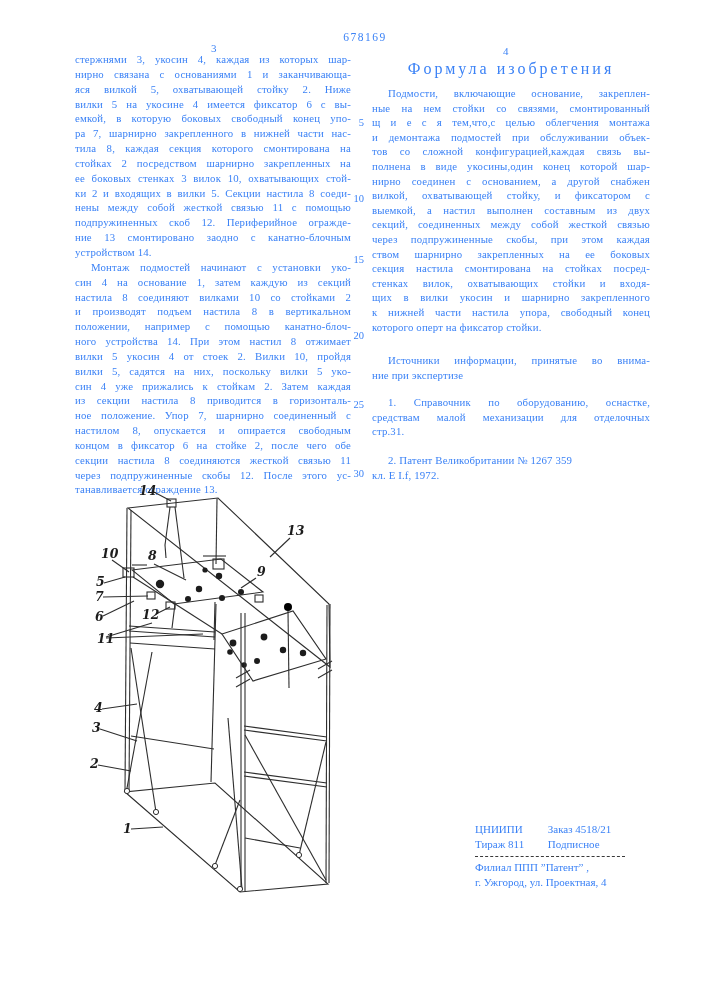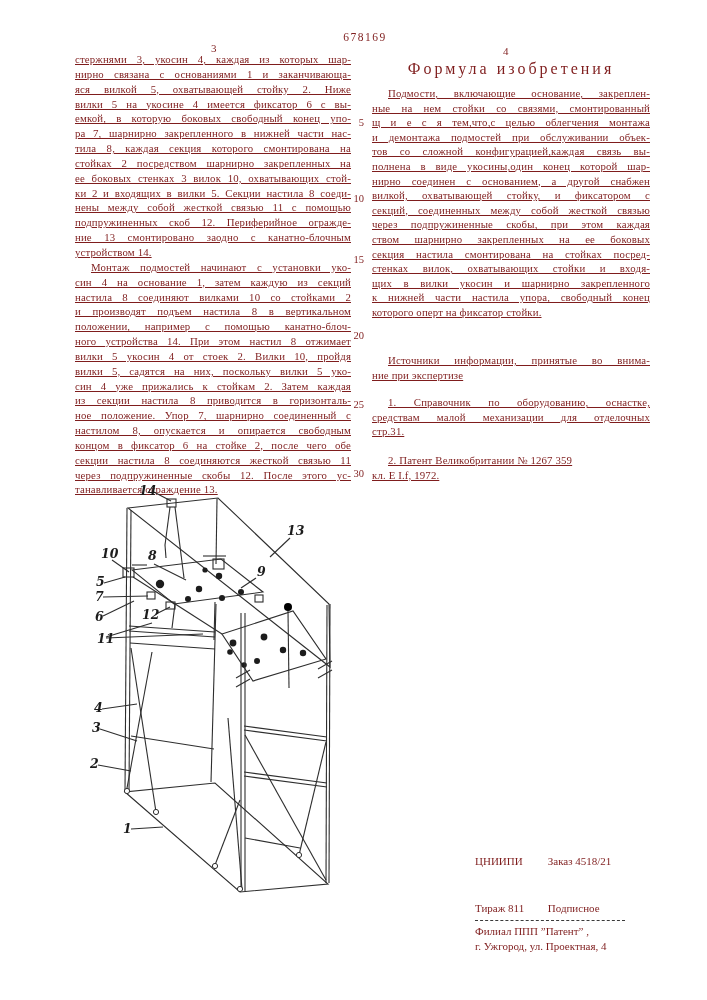--- a/index.html
+++ b/index.html
@@ -1,45 +1,45 @@
 <!DOCTYPE html>
 <html><head>
 <meta charset="utf-8">
 <style>
   html,body{margin:0;padding:0;background:#888;}
   .page{position:relative;width:707px;height:1000px;background:#ffffff;
-        font-family:"Liberation Serif","DejaVu Serif",serif;color:#7f1d1d;overflow:hidden;}
+        font-family:"Liberation Serif","DejaVu Serif",serif;color:#3b82f6;overflow:hidden;}
   .patent-number{position:absolute;left:330px;top:31px;width:70px;text-align:center;
         font-size:11.5px;letter-spacing:1.5px;}
   .col-num{position:absolute;font-size:11px;}
   .col-num.left{left:211px;top:42px;}
   .col-num.right{left:503px;top:45px;}
   .textcol{position:absolute;font-size:10.8px;letter-spacing:0.15px;}
   #left-col{left:75px;top:52px;width:276px;}
   .rcol{left:372px;width:278px;}
   .formula-heading{position:absolute;left:372px;top:60px;width:278px;text-align:center;
         font-size:16px;letter-spacing:3px;}
   #claim-block{top:86px;}
   #sources-block{top:353px;}
   #ref1-block{top:395px;}
   #ref2-block{top:453px;}
-  .ln{line-height:14.85px;text-align:left;text-decoration:underline;}
+  .ln{line-height:14.85px;text-align:left;}
   #claim-block .ln,#sources-block .ln,#ref1-block .ln,#ref2-block .ln{line-height:14.6px;}
   .ln.j{text-align:justify;text-align-last:justify;}
   .ln.ind{text-indent:16px;}
   .gutter-num{position:absolute;left:344px;width:20px;text-align:right;
         font-size:10.5px;line-height:11px;}
   #figure-svg{position:absolute;left:0;top:0;}
   #figure-svg line,#figure-svg path,#figure-svg rect{stroke:#2e2e2e;stroke-width:1.1;fill:none;}
   #figure-svg circle.dot{fill:#1c1c1c;stroke:none;}
   #figure-svg circle.pin{fill:#ffffff;stroke:#2e2e2e;stroke-width:1;}
   #figure-svg text{font-family:"DejaVu Serif",serif;font-style:italic;font-weight:bold;
         font-size:12.5px;fill:#1c1c1c;stroke:none;}
   .footer{position:absolute;left:475px;top:822px;width:175px;font-size:11px;line-height:15px;}
-  .footer .row span.c1{display:inline-block;width:70px;margin-top:32px;}
+  .footer .row span.c1{display:inline-block;width:70px;}
   .footer .rule{border-top:1.5px dashed #3a3a3a;margin:4px 0 3px 0;width:150px;}
 </style>
 </head>
 <body>
 
 <div class="page">
 
   <div class="patent-number">678169</div>
   <div class="col-num left">3</div>
   <div class="col-num right">4</div>
@@ -80,20 +80,21 @@
   <div class="formula-heading">Формула изобретения</div>
   <div class="textcol rcol" id="claim-block">
       <div class="ln j ind">Подмости, включающие основание, закреплен-</div>
       <div class="ln j">ные на нем стойки со связями, смонтированный</div>
       <div class="ln j">щ и е с я тем,что,с целью облегчения монтажа</div>
       <div class="ln j">и демонтажа подмостей при обслуживании объек-</div>
       <div class="ln j">тов со сложной конфигурацией,каждая связь вы-</div>
       <div class="ln j">полнена в виде укосины,один конец которой шар-</div>
       <div class="ln j">нирно соединен с основанием, а другой снабжен</div>
       <div class="ln j">вилкой, охватывающей стойку, и фиксатором с</div>
+      <div class="ln j">выемкой, а настил выполнен составным из двух</div>
       <div class="ln j">секций, соединенных между собой жесткой связью</div>
       <div class="ln j">через подпружиненные скобы, при этом каждая</div>
       <div class="ln j">ством шарнирно закрепленных на ее боковых</div>
       <div class="ln j">секция настила смонтирована на стойках посред-</div>
       <div class="ln j">стенках вилок, охватывающих стойки и входя-</div>
       <div class="ln j">щих в вилки укосин и шарнирно закрепленного</div>
       <div class="ln j">к нижней части настила упора, свободный конец</div>
       <div class="ln">которого оперт на фиксатор стойки.</div>
     </div>
   <div class="textcol rcol" id="sources-block">

